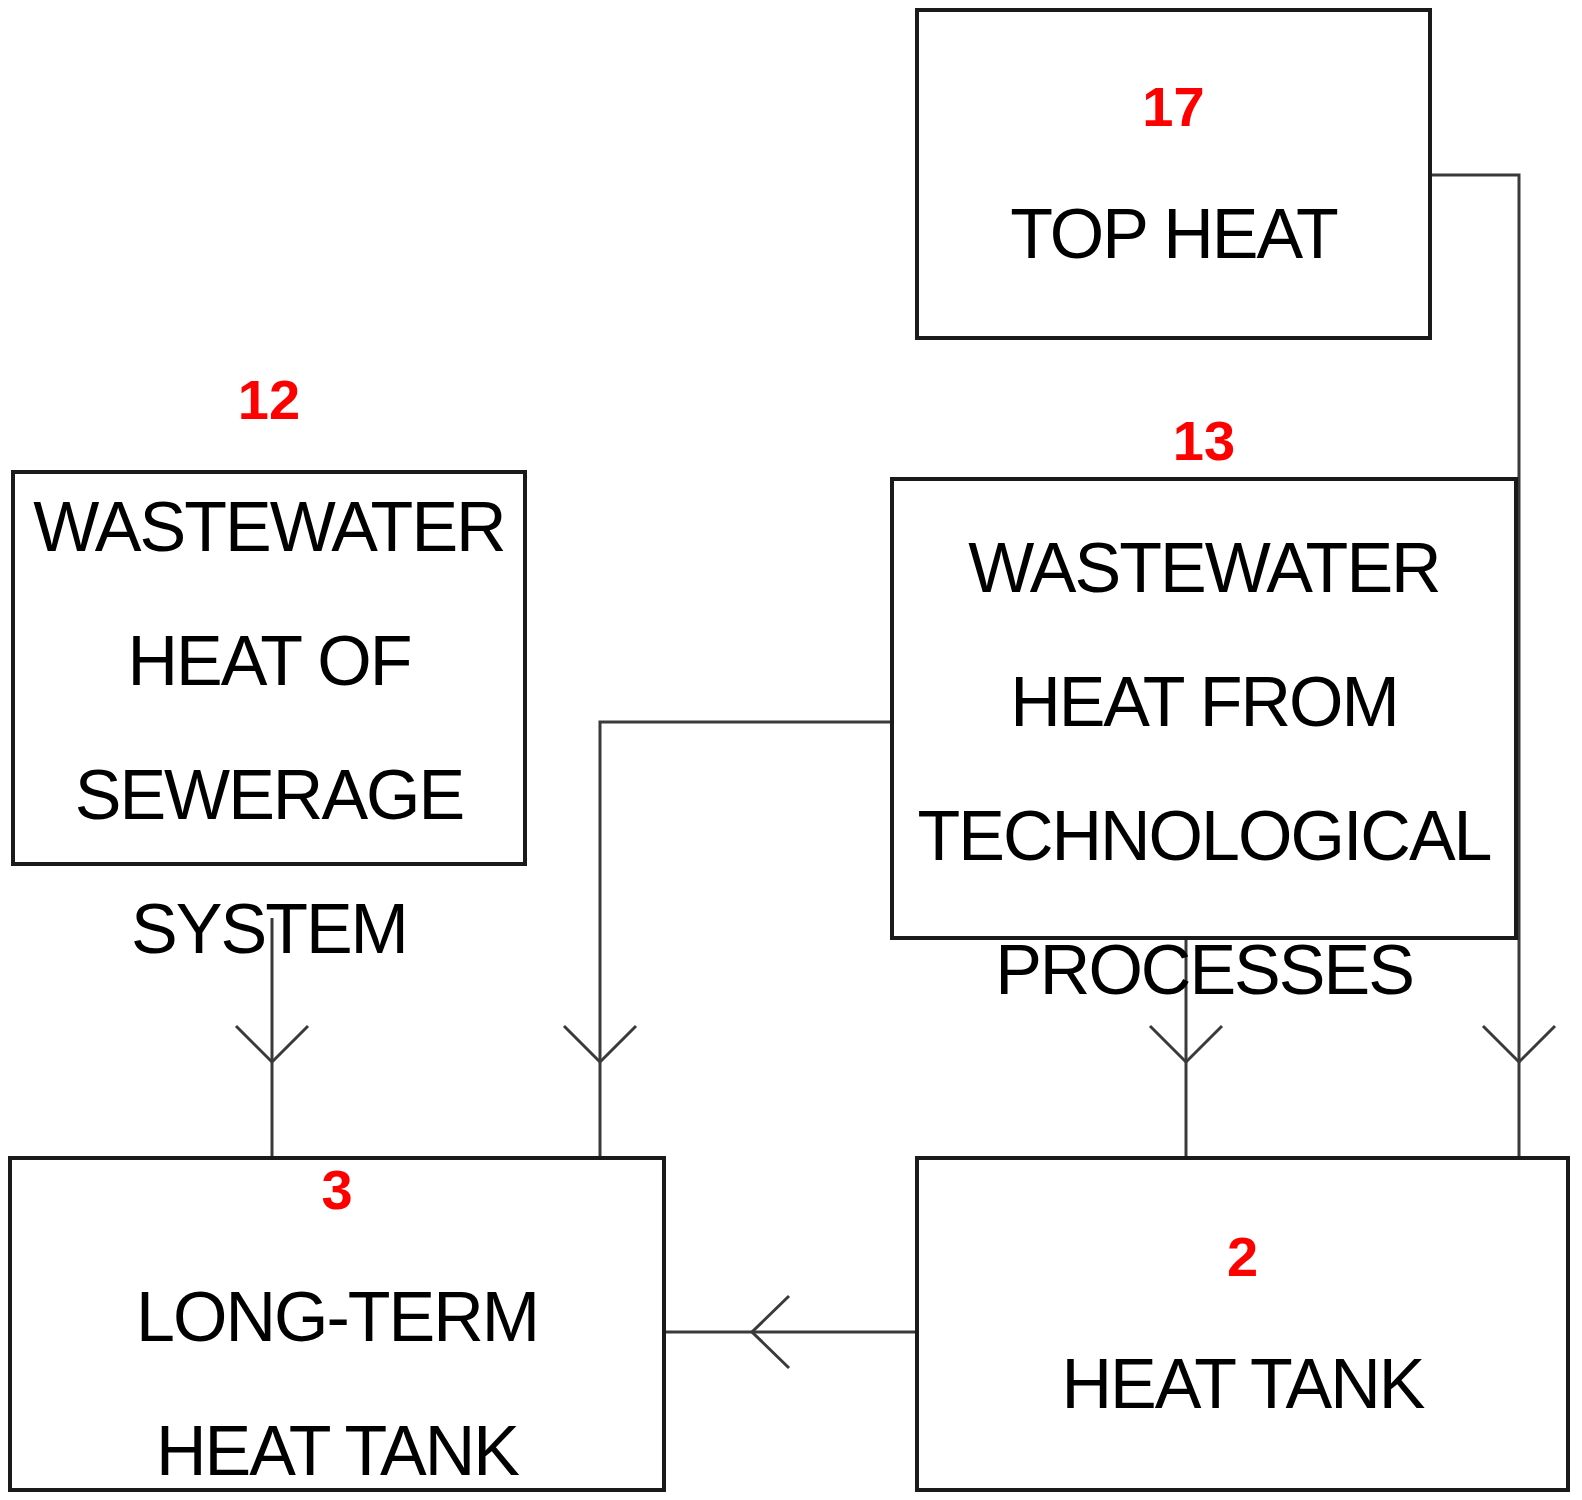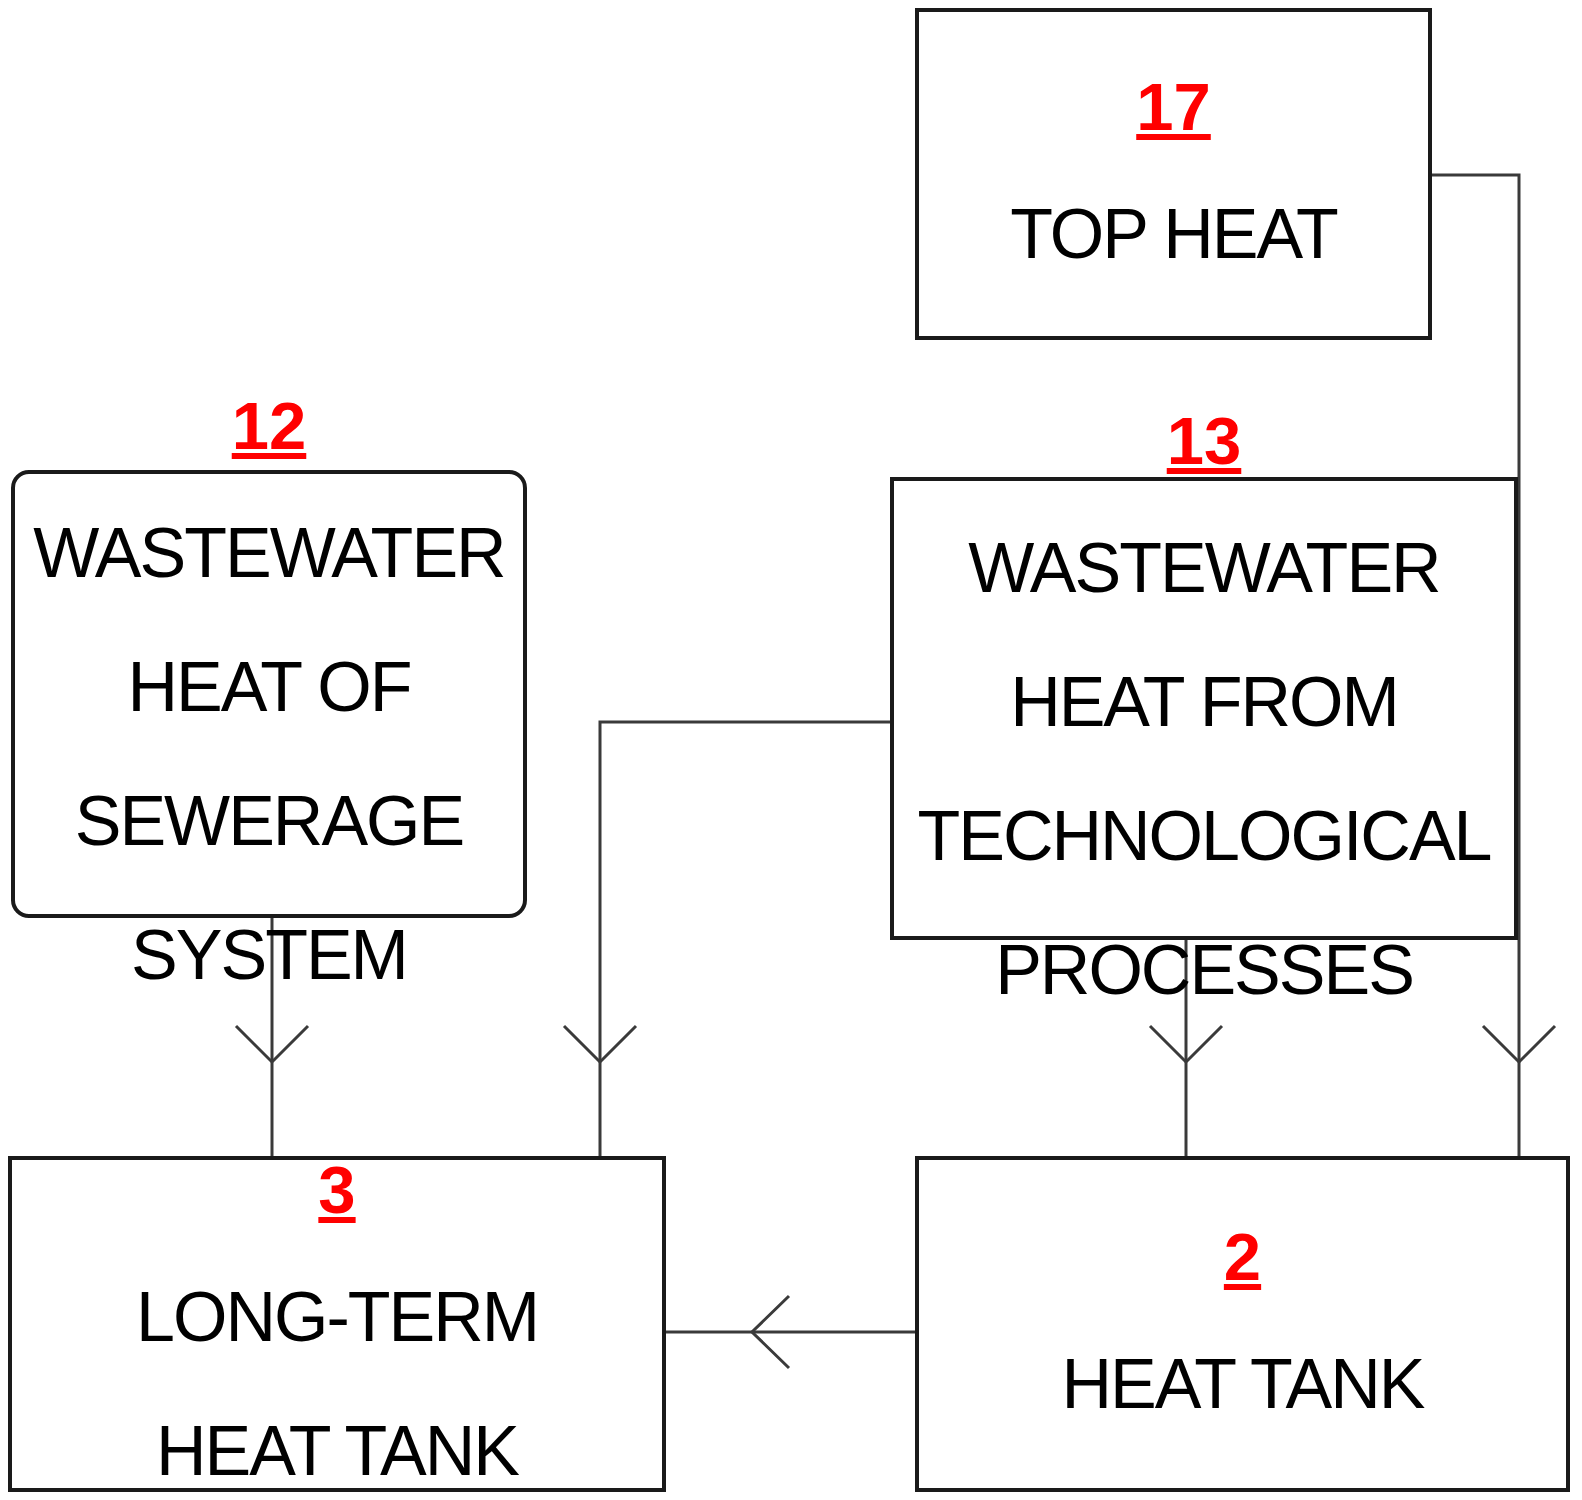--- a/index.html
+++ b/index.html
@@ -31,27 +31,26 @@
     box-sizing: border-box;
     border: 4px solid var(--box_border, #1a1a1a);
     background: var(--box_fill, #ffffff);
     display: flex;
     flex-direction: column;
     justify-content: center;
     align-items: center;
     text-align: center;
   }
   .num {
-    font-size: 67px;
+    font-size: 56px;
     line-height: 82px;
     font-weight: bold;
     color: var(--number, #ff0000);
     letter-spacing: 0px;
     white-space: nowrap;
-    text-decoration: underline;
   }
   .line {
     font-size: 70px;
     line-height: 95px;
     letter-spacing: -2px;
     color: var(--text, #000000);
     white-space: nowrap;
     margin-top: 39px;
   }
 </style>
@@ -74,21 +73,21 @@
 
   <polyline class="wire" points="915,1332 666,1332"></polyline>
   <polyline class="wire" points="789,1296 752,1332 789,1368"></polyline>
 </svg>
 
 <div class="node" style="left:915px; top:8px; width:517px; height:332px;">
   <div class="num">17</div>
   <div class="line">TOP HEAT</div>
 </div>
 
-<div class="node" style="left:11px; top:470px; width:516px; height:448px;border-radius:18px;">
+<div class="node" style="left:11px; top:470px; width:516px; height:396px;">
   <div class="num">12</div>
   <div class="line">WASTEWATER</div>
   <div class="line">HEAT OF</div>
   <div class="line">SEWERAGE</div>
   <div class="line">SYSTEM</div>
 </div>
 
 <div class="node" style="left:890px; top:477px; width:628px; height:463px;">
   <div class="num">13</div>
   <div class="line">WASTEWATER</div>

